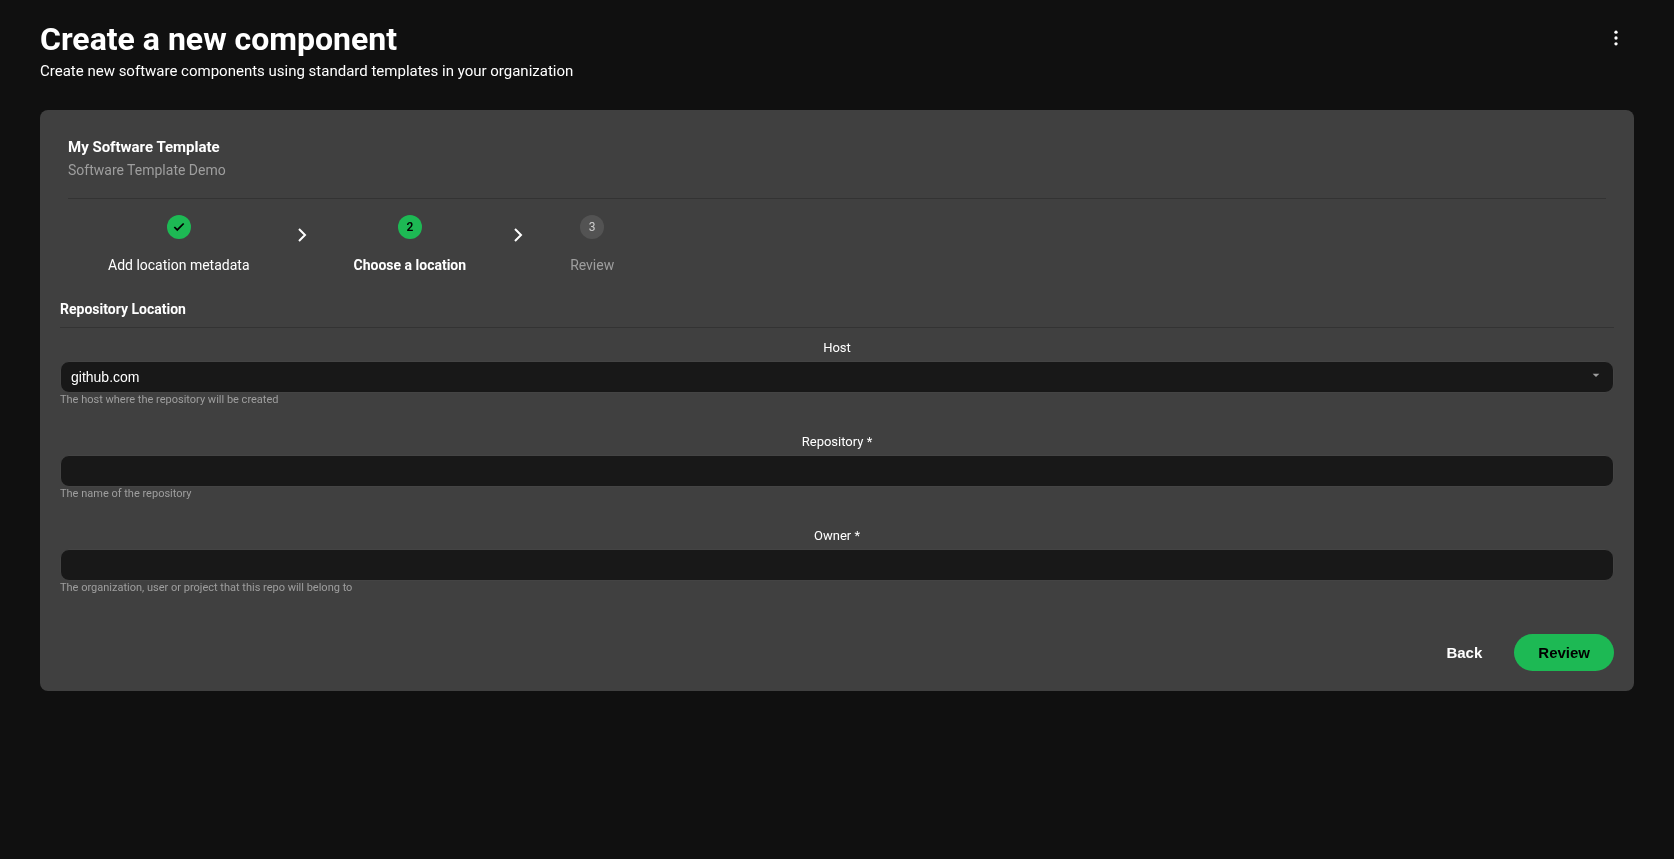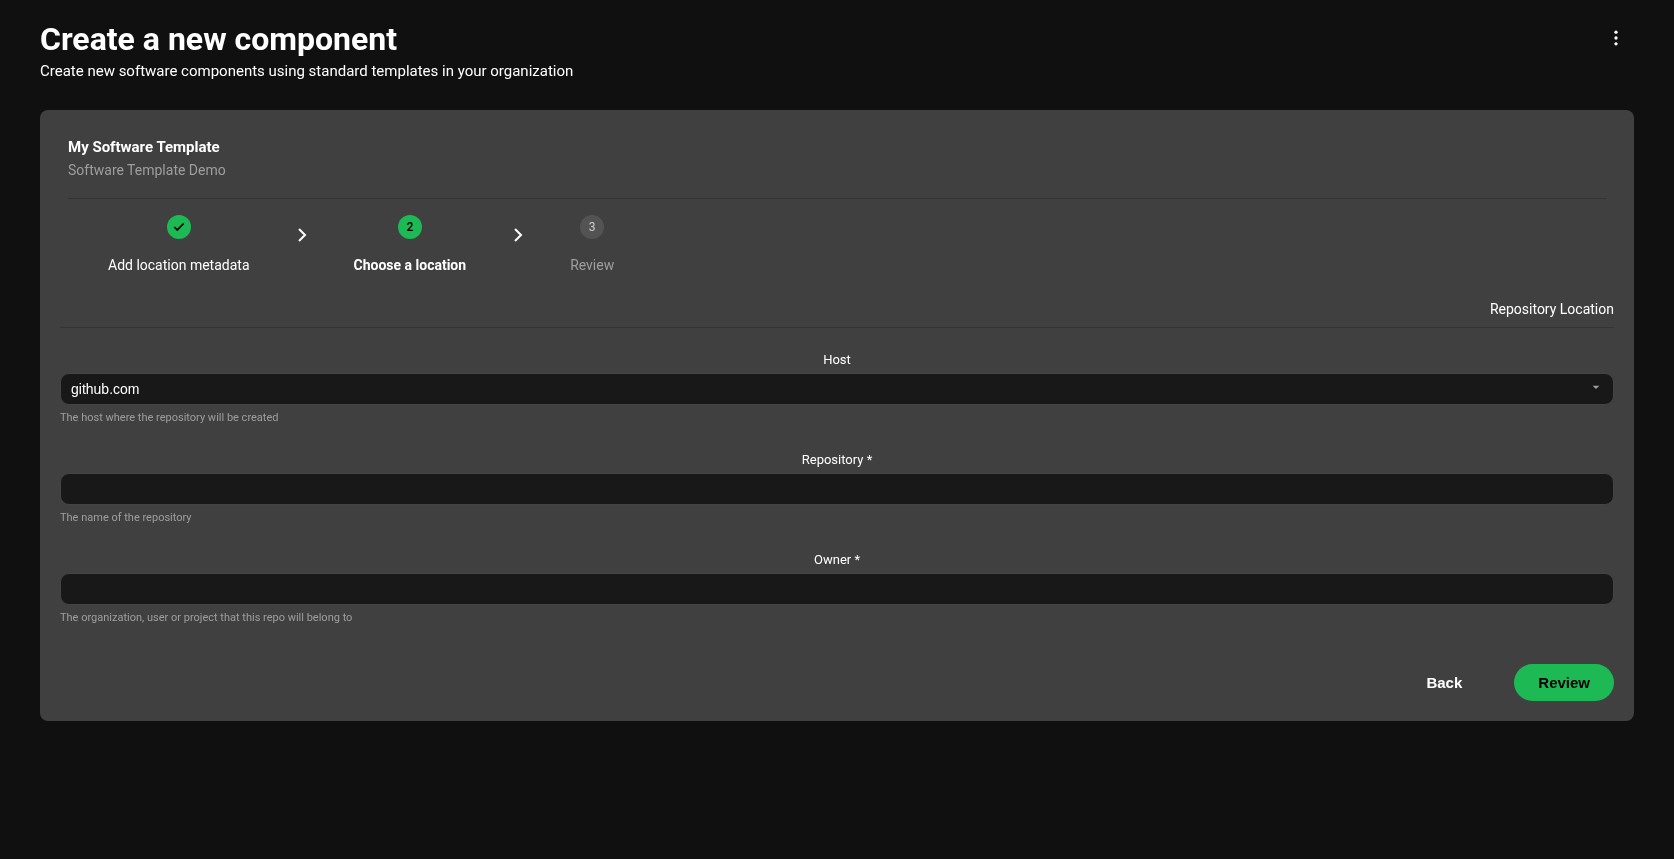--- a/index.html
+++ b/index.html
@@ -116,26 +116,25 @@
       color: #ffffff;
       display: flex;
       align-items: center;
       margin-top: -18px;
     }
     .form-section {
       padding: 0 20px;
     }
     .section-title {
       font-size: 14px;
-      font-weight: 400;
+      font-weight: 700;
       color: #ffffff;
       padding-bottom: 10px;
       border-bottom: 1px solid #333333;
-      margin-bottom: 24px;
-      text-align: right;
+      margin-bottom: 12px;
     }
     .form-group {
       margin-bottom: 28px;
     }
     .field-label {
       font-size: 13px;
       color: #ffffff;
       margin-bottom: 6px;
       display: block;
       text-align: center;
@@ -157,26 +156,25 @@
       position: absolute;
       right: 10px;
       top: 50%;
       transform: translateY(-50%);
       pointer-events: none;
       color: #9e9e9e;
     }
     .field-helper {
       font-size: 11px;
       color: #9e9e9e;
-      margin-top: 6px;
     }
     .button-row {
       display: flex;
       justify-content: flex-end;
-      gap: 28px;
+      gap: 8px;
       padding: 12px 20px 0 20px;
     }
     .btn {
       padding: 10px 24px;
       border-radius: 24px;
       font-size: 15px;
       font-weight: 700;
       border: none;
       cursor: pointer;
     }

